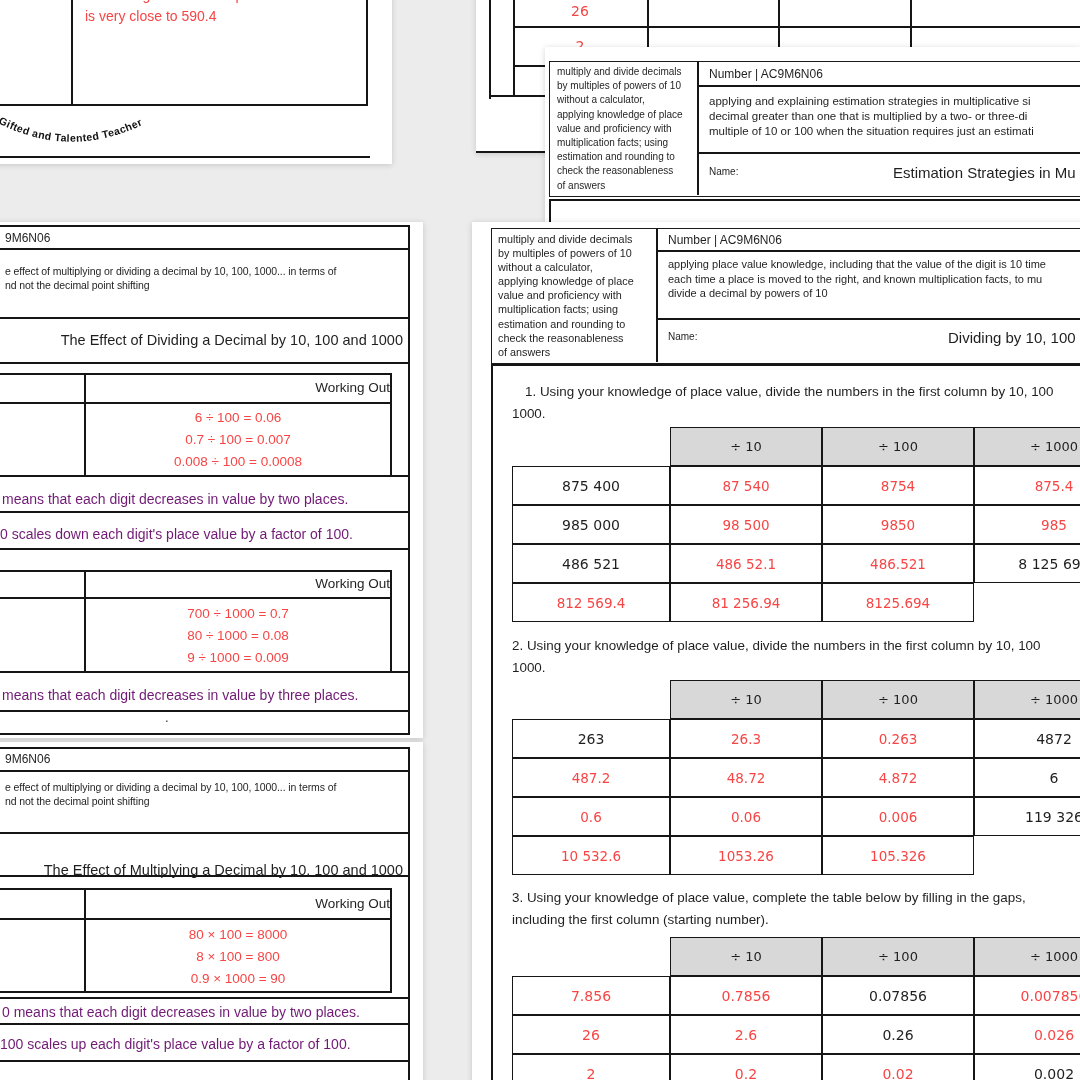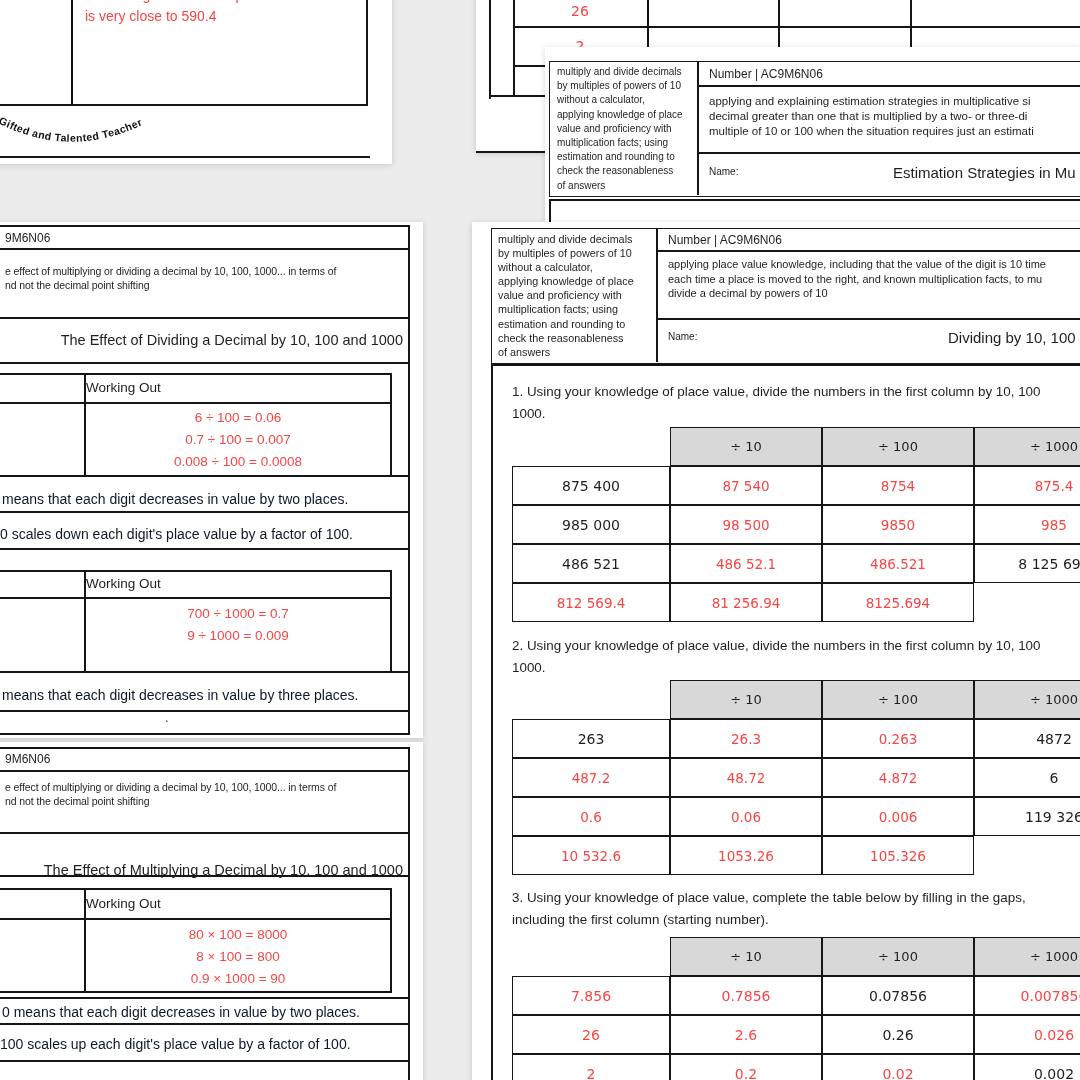--- a/index.html
+++ b/index.html
@@ -26,23 +26,23 @@
   .wtable{position:absolute;display:grid;grid-template-columns:158px 152px 152px 160px;grid-auto-rows:39px;}
   .wtable .c{border:1px solid #161616;display:flex;align-items:center;justify-content:center;
              font-family:"DejaVu Sans",sans-serif;font-size:13.5px;background:#ffffff;}
   .wtable .h{background:#d8d8d8;font-size:13px;}
   .wtable .e{border:none;background:transparent;}
   .wtable .lbl{font-size:14px;color:#1f1f1f;}
   .wtable .ans{color:#f74545;}
   .ltable{position:absolute;border:2px solid #151515;background:#fff;}
   .ltable .divider{position:absolute;top:0;bottom:0;width:2px;background:#151515;}
   .ltable .hline{position:absolute;left:0;right:0;height:2px;background:#151515;}
-  .wo{position:absolute;text-align:left;font-size:13.5px;}
+  .wo{position:absolute;text-align:right;font-size:13.5px;}
   .eq{position:absolute;text-align:center;font-size:13.5px;line-height:22px;color:#f74545;}
-  .note{position:absolute;font-size:14px;color:#0f172a;white-space:nowrap;}
+  .note{position:absolute;font-size:14px;color:#701a75;white-space:nowrap;}
   .desc{font-size:10.5px;line-height:14px;letter-spacing:-0.1px;}
   .ltitle{position:absolute;font-size:14.5px;text-align:right;white-space:nowrap;}
 </style>
 </head>
 <body>
 
 <div class="sheet" style="left:476px;top:-8px;width:604px;height:161px;"></div>
 <div class="vl thin" style="left:489px;top:0;height:99px;"></div>
 <div class="vl" style="left:513px;top:0;height:97px;"></div>
 <div class="vl" style="left:647px;top:0;height:47px;"></div>
@@ -116,21 +116,21 @@
 <div class="t lines para" style="left:668px;top:257px;">
   <span>applying place value knowledge, including that the value of the digit is 10 time</span>
     <span>each time a place is moved to the right, and known multiplication facts, to mu</span>
     <span>divide a decimal by powers of 10</span>
 </div>
 <div class="t namelbl" style="left:668px;top:331px;">Name:</div>
 <div class="t stitle" style="left:948px;top:329px;">Dividing by 10, 100</div>
 <div class="hl thin" style="left:491px;top:364px;width:600px;"></div>
 <div class="vl thin" style="left:491px;top:364px;height:716px;"></div>
 
-<div class="t q" style="left:512px;top:384px;">1. Using your knowledge of place value, divide the numbers in the first column by 10, 100</div>
+<div class="t q" style="left:525px;top:384px;">1. Using your knowledge of place value, divide the numbers in the first column by 10, 100</div>
 <div class="t q" style="left:512px;top:406px;">1000.</div>
 
 <div class="wtable" style="left:512px;top:427px;">
   <div class="c e"></div>
   <div class="c h">÷ 10</div>
   <div class="c h">÷ 100</div>
   <div class="c h">÷ 1000</div>
   <div class="c lbl">875 400</div>
   <div class="c ans">87 540</div>
   <div class="c ans">8754</div>
@@ -223,20 +223,21 @@
 <div class="hl thin" style="left:0;top:511px;width:410px;"></div>
 <div class="note" style="left:0;top:526px;">0 scales down each digit's place value by a factor of 100.</div>
 <div class="hl thin" style="left:0;top:548px;width:410px;"></div>
 
 <div class="ltable" style="left:-20px;top:570px;width:408px;height:99px;">
   <div class="divider" style="left:102px;"></div>
   <div class="hline" style="top:25px;"></div>
   <div class="wo" style="left:104px;width:304px;top:4px;">Working Out</div>
   <div class="eq lines" style="left:104px;width:304px;top:31px;">
     <span>700 ÷ 1000 = 0.7</span>
+      <span>80 ÷ 1000 = 0.08</span>
       <span>9 ÷ 1000 = 0.009</span>
   </div>
 </div>
 <div class="hl thin" style="left:0;top:671px;width:410px;"></div>
 <div class="note" style="left:2px;top:687px;">means that each digit decreases in value by three places.</div>
 <div class="hl thin" style="left:0;top:710px;width:410px;"></div>
 <div class="t" style="left:165px;top:710px;font-size:13px;color:#333;">.</div>
 <div class="hl thin" style="left:0;top:733px;width:410px;"></div>
 
 <div class="sheet" style="left:-30px;top:742px;width:453px;height:345px;"></div>

